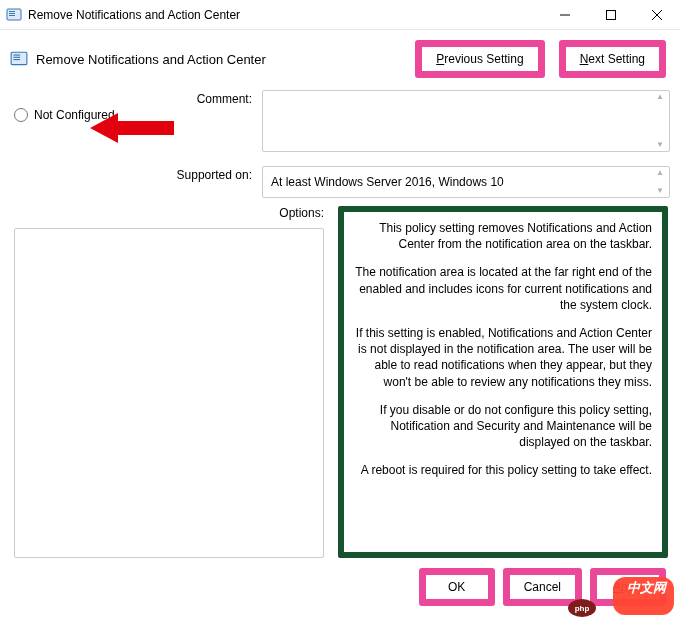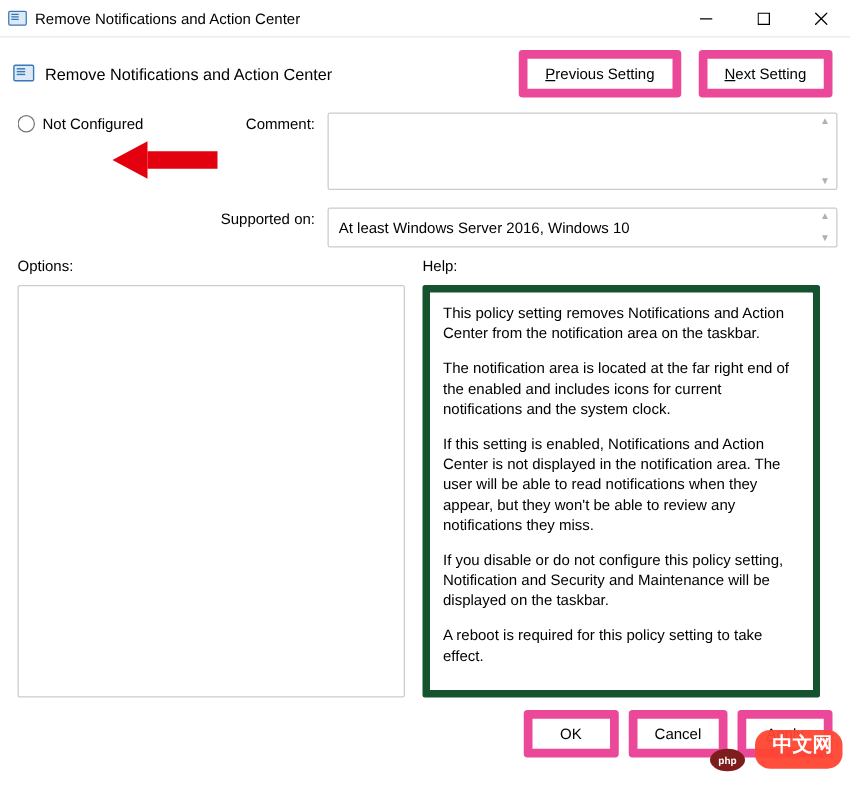--- a/index.html
+++ b/index.html
@@ -42,21 +42,21 @@
   }
   .btn u { text-decoration: underline; }
   .main-grid {
     display: grid;
     grid-template-columns: 150px 90px 1fr;
     padding: 6px 10px 0 14px;
     column-gap: 4px;
     row-gap: 14px;
     align-items: start;
   }
-  .radios { display:flex; flex-direction:column; gap: 14px; padding-top: 2px;}
+  .radios { display:flex; flex-direction:column; gap: 14px; padding-top: 2px; margin-top: 16px;}
   .radio { display:flex; align-items:center; gap:6px; }
   .radio input { accent-color: #0067c0; width:14px; height:14px; margin:0;}
   .radio.enabled label { font-weight: normal; }
   .label-cell { text-align:right; padding-top: 2px; padding-right: 6px;}
   .comment-box {
     border: 1px solid #ccc;
     border-radius: 2px;
     height: 62px;
     background:#fff;
     position: relative;
@@ -66,23 +66,24 @@
     border: 1px solid #ccc;
     border-radius: 2px;
     height: 32px;
     padding: 4px 8px;
     display:flex;
     align-items:center;
     position:relative;
   }
   .lower {
     display:flex;
-    padding: 8px 24px 0 14px;
+    padding: 8px 12px 0 14px;
     gap: 14px;
     height: 360px;
+    text-align: right;
   }
   .col { display:flex; flex-direction:column; flex:1; }
   .col.left { flex: 0 0 310px; }
   .col-label { margin-bottom: 8px; }
   .big-box {
     flex:1;
     border:1px solid #ccc;
     border-radius:2px;
     background:#fff;
   }
@@ -114,24 +115,25 @@
     width:0; height:0;
     border-top: 15px solid transparent;
     border-bottom: 15px solid transparent;
     border-right: 28px solid #e3000f;
   }
   .arrow-stem { width: 56px; height: 14px; background:#e3000f; }
   .watermark {
     position:absolute; right:6px; bottom:14px;
     display:flex; align-items:center; gap:4px;
     background: rgba(255,70,50,0.95);
-    color:#fff; font-size:16px;
-    padding:2px 8px 8px 14px; border-radius: 12px;
+    color:#fff; font-size:13px;
+    padding:2px 8px 18px 14px; border-radius: 12px;
     font-weight:bold;
     z-index:5;
+    font-style:italic;
   }
   .php-logo {
     position:absolute; right: 84px; bottom: 12px;
     width: 28px; height:18px;
     background:#7f1d1d; color:#fff;
     border-radius: 50%;
     display:flex;align-items:center;justify-content:center;
     font-size:8px; font-weight:bold;
     z-index:5;
   }
@@ -213,21 +215,20 @@
       </div>
   </div>
 </div>
 
 <div class="lower">
   <div class="col left">
     <div class="col-label">Options:</div>
     <div class="big-box"></div>
   </div>
   <div class="col">
-    <div class="col-label">Help:</div>
     <div class="help-box">
       <p>This policy setting removes Notifications and Action Center from the notification area on the taskbar.</p>
       <p>The notification area is located at the far right end of the enabled and includes icons for current notifications and the system clock.</p>
       <p>If this setting is enabled, Notifications and Action Center is not displayed in the notification area. The user will be able to read notifications when they appear, but they won't be able to review any notifications they miss.</p>
       <p>If you disable or do not configure this policy setting, Notification and Security and Maintenance will be displayed on the taskbar.</p>
       <p>A reboot is required for this policy setting to take effect.</p>
     </div>
   </div>
 </div>
 

